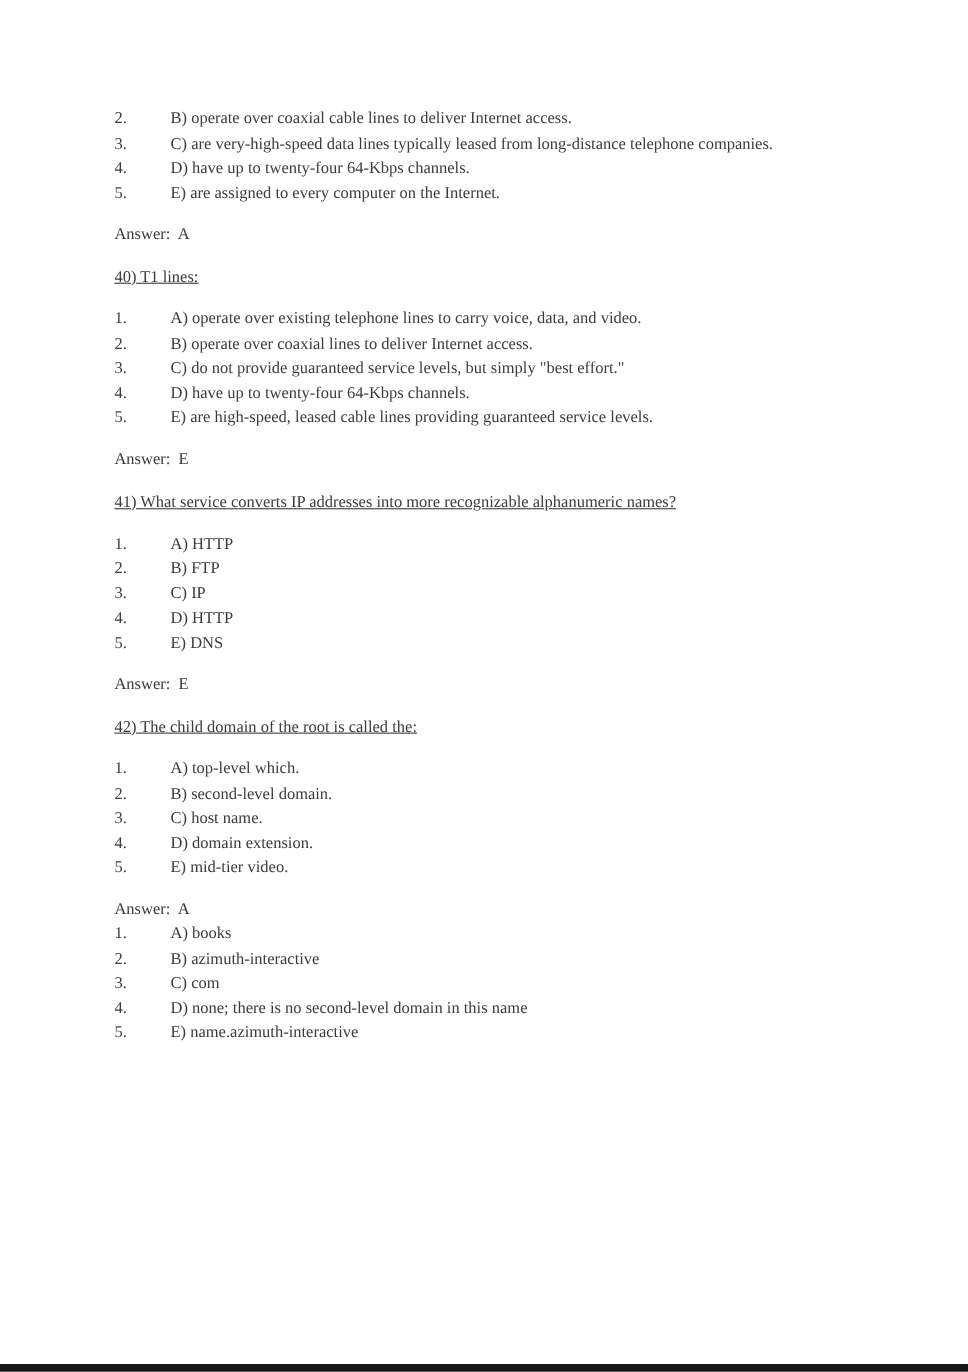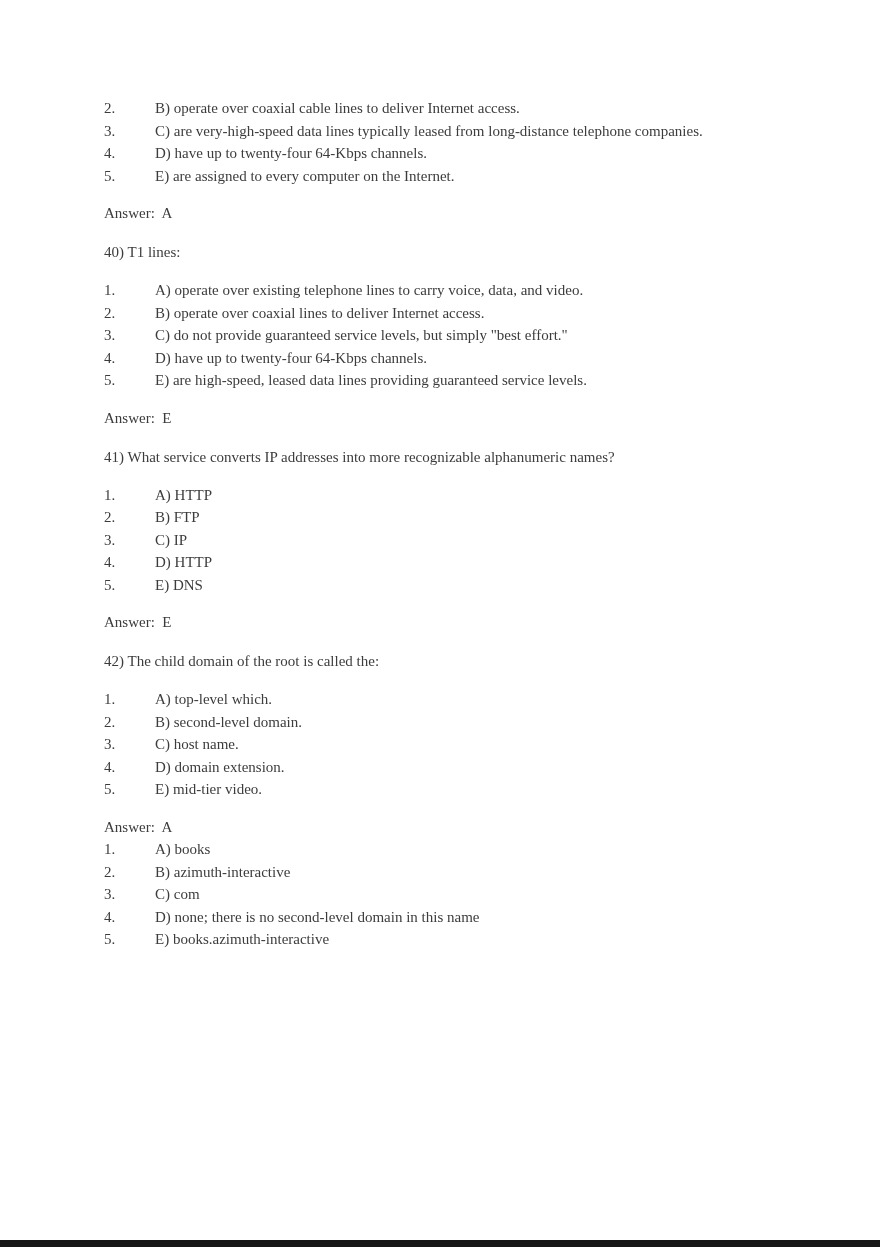--- a/index.html
+++ b/index.html
@@ -16,21 +16,21 @@
     left:104px;
     top:97px;
     width:674px;
     font-size:15px;
     line-height:22.5px;
   }
   .opt { display:flex; }
   .opt-num { flex:0 0 51px; width:51px; }
   .opt-text { flex:1; }
   .answer { margin-top:15px; white-space:pre-wrap; }
-  .stem { margin-top:16.5px; margin-bottom:15.5px; text-align:justify; }
+  .stem { margin-top:16.5px; margin-bottom:15.5px; text-align:justify;text-decoration:underline; }
   .bottom-bar {
     position:absolute;
     left:0; bottom:0;
     width:880px; height:7px;
     background:#161616;
   }
 </style>
 </head>
 <body>
 
@@ -72,21 +72,21 @@
       <div class="opt">
         <span class="opt-num">3.</span>
         <span class="opt-text">C) do not provide guaranteed service levels, but simply "best effort."</span>
       </div>
       <div class="opt">
         <span class="opt-num">4.</span>
         <span class="opt-text">D) have up to twenty-four 64-Kbps channels.</span>
       </div>
       <div class="opt">
         <span class="opt-num">5.</span>
-        <span class="opt-text">E) are high-speed, leased data lines providing guaranteed service levels.</span>
+        <span class="opt-text">E) are high-speed, leased cable lines providing guaranteed service levels.</span>
       </div>
     </div>
     <p class="answer">Answer:  E</p>
   </section>
 
   <section>
     <p class="stem">41) What service converts IP addresses into more recognizable alphanumeric names?</p>
     <div class="options">
       <div class="opt">
         <span class="opt-num">1.</span>
@@ -152,20 +152,20 @@
       <div class="opt">
         <span class="opt-num">3.</span>
         <span class="opt-text">C) com</span>
       </div>
       <div class="opt">
         <span class="opt-num">4.</span>
         <span class="opt-text">D) none; there is no second-level domain in this name</span>
       </div>
       <div class="opt">
         <span class="opt-num">5.</span>
-        <span class="opt-text">E) books.azimuth-interactive</span>
+        <span class="opt-text">E) name.azimuth-interactive</span>
       </div>
     </div>
   </section>
 
 </div>
 
 <div class="bottom-bar"></div>
 
 </body></html>

